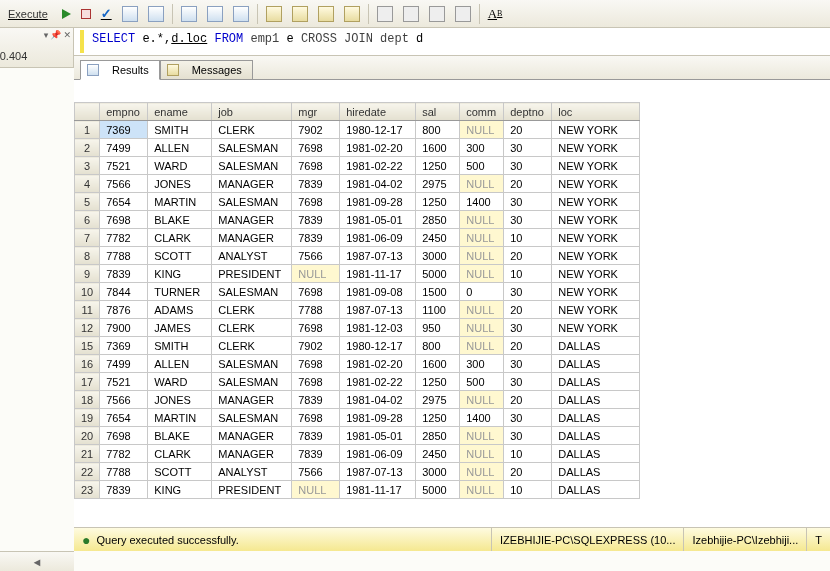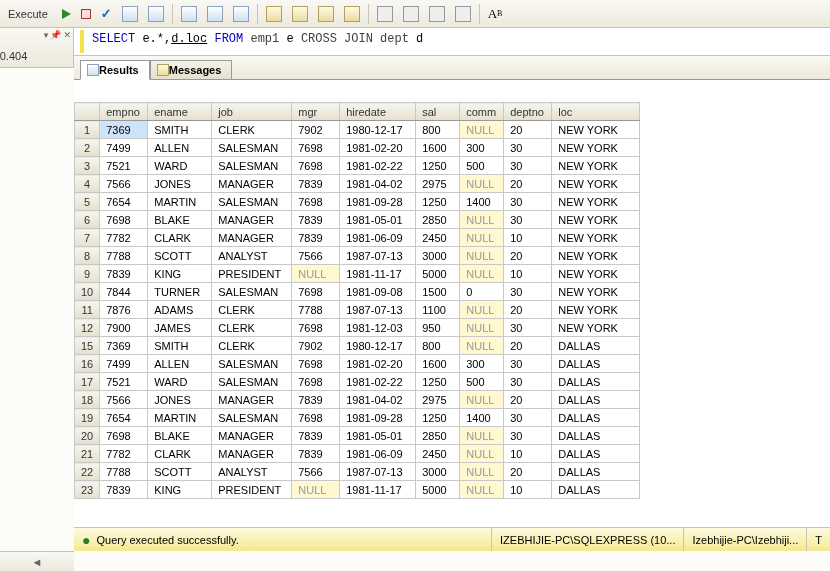--- a/index.html
+++ b/index.html
@@ -22,20 +22,21 @@
     align-items: center;
     padding: 0 4px;
     gap: 2px;
   }
   .toolbar .btn {
     display: inline-flex;
     align-items: center;
     padding: 2px 4px;
     height: 22px;
     cursor: pointer;
+    text-decoration: underline;
   }
   .toolbar .sep { width:1px; height:20px; background:#c8c4b4; margin:0 2px;}
   .exec-label { color:#333; margin-right:4px;}
   .tri-green {
     width:0;height:0;border-left:9px solid #2a8a2a;border-top:5px solid transparent;border-bottom:5px solid transparent;
   }
   .tri-red {
     width:10px;height:10px;border:1px solid #a33;background:#f7dddd;position:relative;
   }
   .check { color:#1364c4; font-size:13px; font-weight:bold;}
@@ -70,22 +71,22 @@
   .sql-editor .bar { position:absolute; left:6px; top:2px; bottom:2px; width:4px; background:#f5e24a;}
   .kw { color:#0000cc; }
   .grey { color:#404040; }
   .result-tabs {
     height:24px; background:linear-gradient(#f9f8f4,#ece9dc);
     display:flex; align-items:flex-end; padding-left:6px; gap:0;
     border-bottom:1px solid #999;
   }
   .rtab {
     border:1px solid #999; background:#fff; padding:3px 10px 3px 6px;
-    display:flex; align-items:center; gap:0; font-size:11px;
-    position:relative; bottom:-1px;font-weight:bold;
+    display:flex; align-items:center; gap:13px; font-size:11px;
+    position:relative; bottom:-1px;
   }
   .rtab.inactive { background:linear-gradient(#f4f2e8,#e4e0d0); border-bottom:1px solid #999;}
   .rtab.active { border-bottom:1px solid #fff;}
   .grid-wrap {
     position:absolute; top:74px; left:0; right:0; bottom:24px;
     overflow:auto; background:#fff;
   }
   table.grid {
     border-collapse:collapse; font-size:11px;
   }

